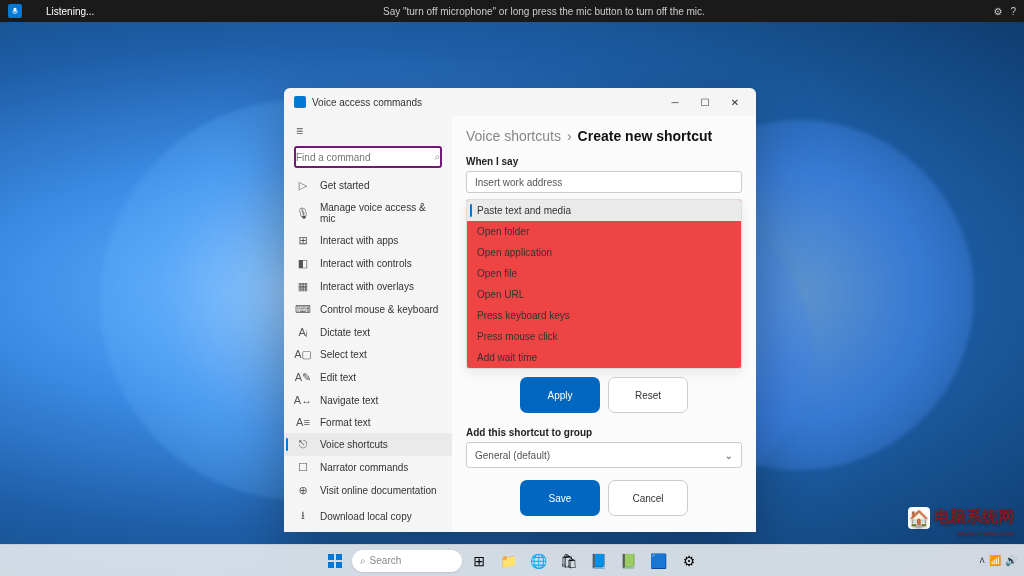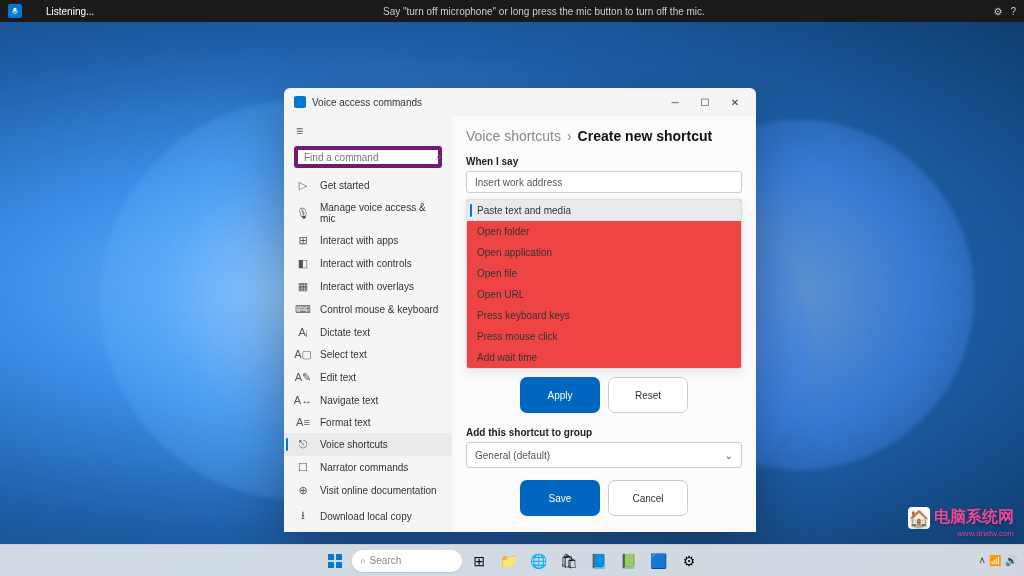--- a/index.html
+++ b/index.html
@@ -19,21 +19,21 @@
 .window { position: absolute; left: 284px; top: 88px; width: 472px; height: 444px; background: #f5f5f5; border-radius: 6px; box-shadow: 0 20px 60px rgba(0,0,0,0.35); display: flex; flex-direction: column; z-index: 5; }
 .titlebar { height: 28px; display: flex; align-items: center; padding: 0 6px 0 10px; font-size: 10px; color: #333; }
 .titlebar-icon { width: 12px; height: 12px; background: #0078d4; border-radius: 2px; margin-right: 6px; }
 .titlebar-title { flex: 1; }
 .win-controls { display: flex; }
 .win-btn { width: 30px; height: 22px; display: flex; align-items: center; justify-content: center; font-size: 10px; color: #333; cursor: pointer; }
 
 .window-body { flex: 1; display: flex; overflow: hidden; }
 .sidebar { width: 168px; background: #f5f5f5; display: flex; flex-direction: column; padding: 4px 0; }
 .hamburger { padding: 4px 12px; font-size: 12px; color: #555; cursor: pointer; }
-.search-box { margin: 4px 10px 6px; height: 22px; background: #fff; border: 4px solid #701a75; border-radius: 3px; display: flex; align-items: center; padding: 0 6px; font-size: 10px; color: #888; }
+.search-box { margin: 4px 10px 6px; height: 22px; background: #fff; border: 2px solid #701a75; border-radius: 3px; display: flex; align-items: center; padding: 0 0; font-size: 10px; color: #888; }
 .search-box input { border: none; outline: none; flex: 1; font-size: 10px; background: transparent; }
 .nav-list { flex: 1; overflow-y: auto; }
 .nav-item { display: flex; align-items: center; gap: 10px; padding: 5px 12px; font-size: 10px; color: #333; cursor: pointer; }
 .nav-item.selected { background: #eaeaea; position: relative; }
 .nav-item.selected::before { content: ''; position: absolute; left: 2px; top: 5px; bottom: 5px; width: 2px; background: #0078d4; border-radius: 1px; }
 .nav-icon { width: 14px; display: flex; justify-content: center; color: #555; font-size: 11px; }
 
 .main { flex: 1; background: #fbfbfb; padding: 12px 14px; overflow-y: auto; position: relative; }
 .breadcrumb { display: flex; align-items: center; gap: 6px; font-size: 14px; margin-bottom: 12px; }
 .bc-parent { color: #888; }
@@ -53,21 +53,21 @@
 .btn-primary { background: #0067c0; color: #fff; }
 .btn-secondary { background: #fff; border: 1px solid #ccc; color: #333; }
 
 .select-box { width: 100%; height: 24px; background: #fff; border: 1px solid #ccc; border-radius: 3px; padding: 12px 8px; font-size: 10px; color: #555; display: flex; align-items: center; justify-content: space-between; }
 
 .taskbar { position: absolute; bottom: 0; left: 0; right: 0; height: 32px; background: rgba(243,243,243,0.85); backdrop-filter: blur(20px); display: flex; align-items: center; justify-content: center; gap: 4px; z-index: 20; border-top: 1px solid rgba(0,0,0,0.06); }
 .tb-icon { width: 26px; height: 26px; border-radius: 3px; display: flex; align-items: center; justify-content: center; font-size: 14px; cursor: pointer; }
 .tb-search { width: 110px; height: 22px; background: #fff; border-radius: 11px; display: flex; align-items: center; padding: 0 8px; font-size: 10px; color: #888; gap: 4px; box-shadow: 0 1px 2px rgba(0,0,0,0.1); }
 .tb-tray { position: absolute; right: 6px; display: flex; align-items: center; gap: 4px; font-size: 10px; color: #333; }
 
-.watermark { position: absolute; right: 10px; bottom: 38px; color: #ec4899; font-size: 16px; font-weight: bold; text-shadow: 0 1px 3px rgba(0,0,0,0.4); z-index: 3; text-align: right; }
+.watermark { position: absolute; right: 10px; bottom: 38px; color: #7f1d1d; font-size: 16px; font-weight: bold; text-shadow: 0 1px 3px rgba(0,0,0,0.4); z-index: 3; text-align: right; }
 .watermark-sub { font-size: 8px; font-weight: normal; opacity: 0.9; }
 .wm-logo { display: inline-flex; width: 22px; height: 22px; background: #fff; border-radius: 4px; align-items: center; justify-content: center; margin-right: 4px; vertical-align: middle; }
 </style>
 </head>
 <body>
 
 <div class="wallpaper">
   <div class="bloom bloom1"></div>
   <div class="bloom bloom2"></div>
   <div class="bloom bloom3"></div>

